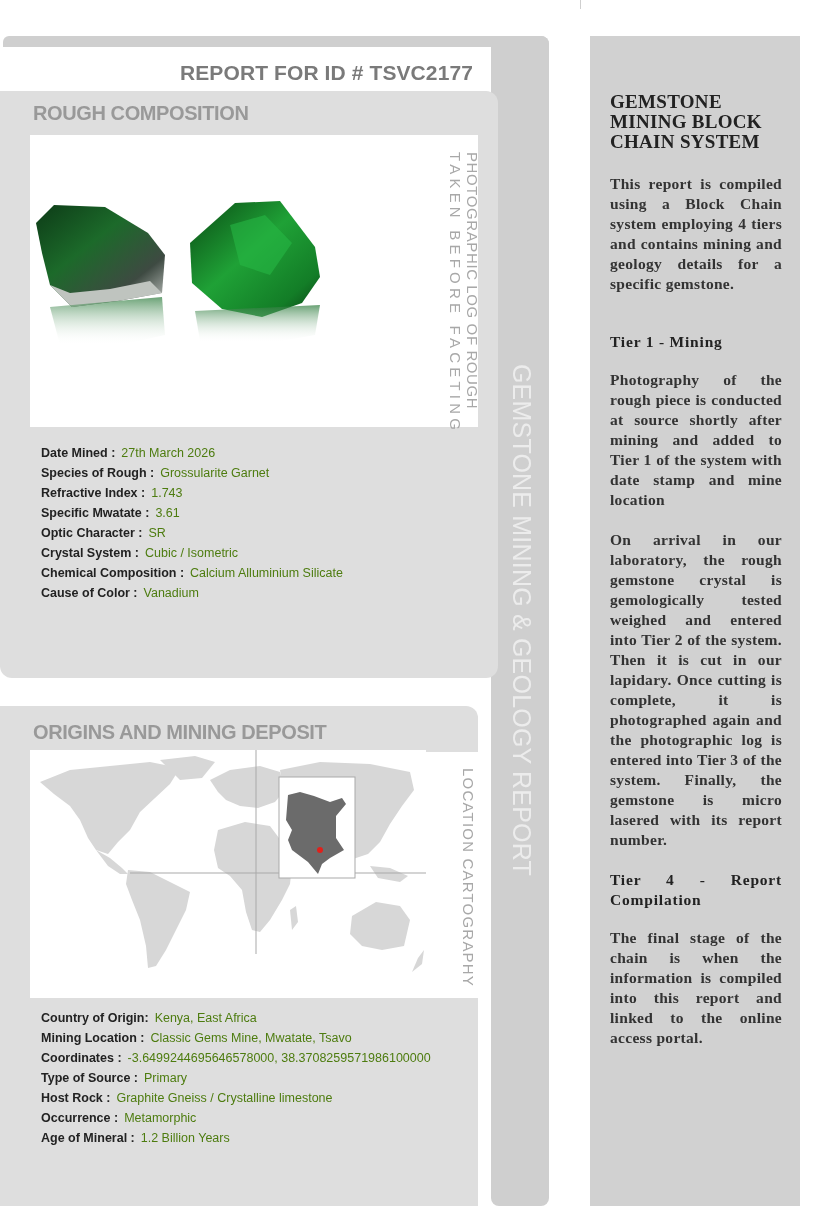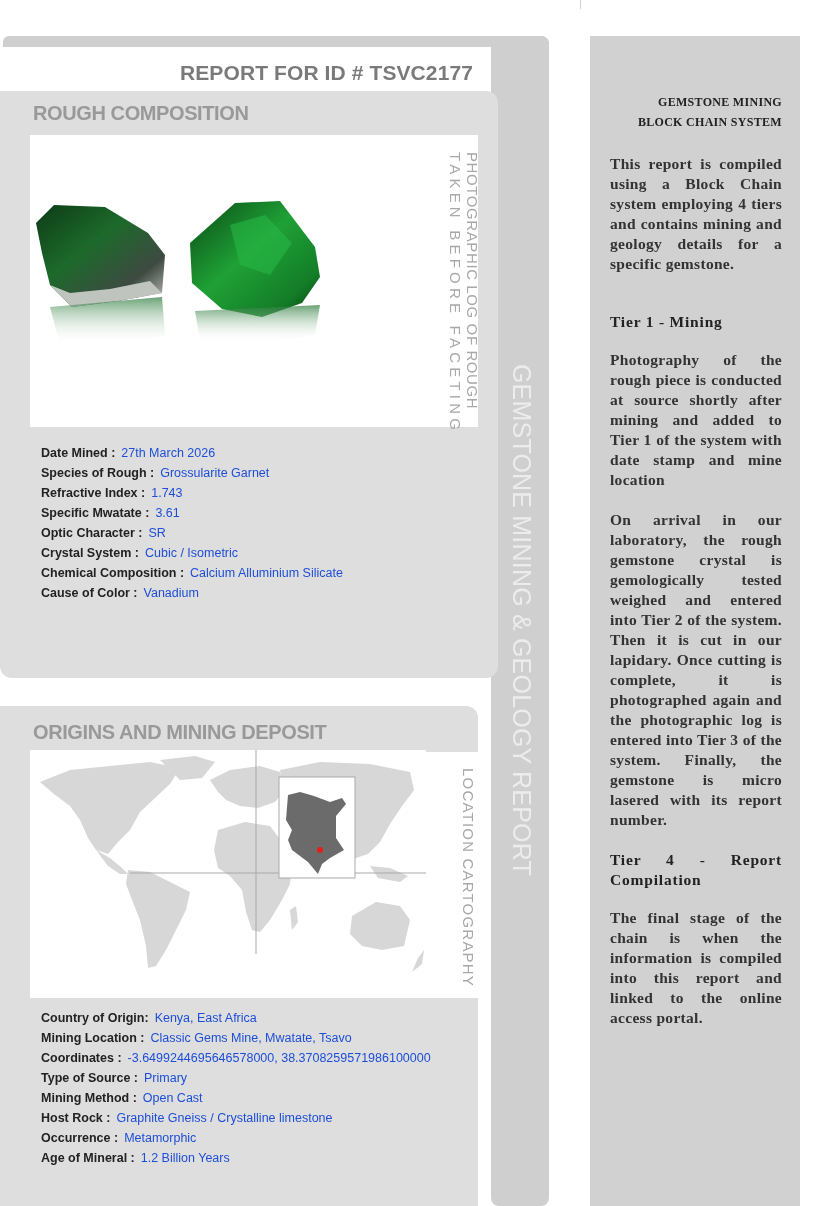--- a/index.html
+++ b/index.html
@@ -26,31 +26,31 @@
     .vlabel.photo { left: 481px; top: 152px; width: 265px; }
     .vlabel .l1 { display: block; letter-spacing: 0.6px; }
     .vlabel .l2 { display: block; letter-spacing: 4.2px; }
     .vlabel.map { left: 477px; top: 768px; letter-spacing: 1.2px; }
 
     .gem { position: absolute; }
 
     .specs { position: absolute; left: 41px; font-size: 12.5px; color: #333; }
     .specs .row { height: 20px; line-height: 20px; white-space: nowrap; }
     .specs .k { font-weight: bold; color: #222; margin-top: 28px; }
-    .specs .v { color: #1d4ed8; margin-left: 6px; }
+    .specs .v { color: #4d7c0f; margin-left: 6px; }
     .specs.rough-specs { top: 443px; }
     .specs.origin-specs { top: 1008px; }
 
     .map-box { position: absolute; left: 30px; top: 750px; width: 396px; height: 248px; background: #ffffff; }
     .map-box-ext { position: absolute; left: 426px; top: 752px; width: 52px; height: 246px; background: #ffffff; }
 
     
     .side { position: absolute; left: 590px; top: 36px; width: 210px; height: 1170px; background: #d1d1d1; }
     .side-inner { position: absolute; left: 20px; top: 56px; width: 172px; font-family: "Liberation Serif", serif; color: #222; }
-    .side h1 { margin: 0 0 22px 0; font-size: 12px; font-weight: bold; text-align: right; line-height: 20px; letter-spacing: 0.3px; }
+    .side h1 { margin: 0 0 22px 0; font-size: 19px; font-weight: bold; text-align: left; line-height: 20px; letter-spacing: 0.3px; }
     .side h2 { margin: 0 0 18px 0; font-size: 15.5px; font-weight: bold; line-height: 20px; text-align: justify; text-align-last: left; letter-spacing: 0.8px; }
     .side p { margin: 0 0 20px 0; font-size: 15.5px; line-height: 20px; text-align: justify; color: #333; letter-spacing: 0.3px; font-weight: bold; }
     .side p.intro { margin-bottom: 38px; }
   </style>
 </head>
 <body>
 
 <div class="top-tick"></div>
 
 <div class="frame-top"></div>
@@ -148,21 +148,20 @@
   </svg>
 </div>
 <div class="map-box-ext"></div>
 <div class="vlabel map">LOCATION CARTOGRAPHY</div>
 
 <div class="specs origin-specs">
   <div class="row"><span class="k">Country of Origin:</span><span class="v">Kenya, East Africa</span></div>
   <div class="row"><span class="k">Mining Location :</span><span class="v">Classic Gems Mine, Mwatate, Tsavo</span></div>
   <div class="row"><span class="k">Coordinates :</span><span class="v">-3.6499244695646578000,  38.3708259571986100000</span></div>
   <div class="row"><span class="k">Type of Source :</span><span class="v">Primary</span></div>
-  <div class="row"><span class="k">Mining Method :</span><span class="v">Open Cast</span></div>
   <div class="row"><span class="k">Host Rock :</span><span class="v">Graphite Gneiss / Crystalline limestone</span></div>
   <div class="row"><span class="k">Occurrence :</span><span class="v">Metamorphic</span></div>
   <div class="row"><span class="k">Age of Mineral :</span><span class="v">1.2 Billion Years</span></div>
 </div>
 
 <div class="side">
   <div class="side-inner">
     <h1>GEMSTONE MINING BLOCK CHAIN SYSTEM</h1>
     <p class="intro">This report is compiled using a Block Chain system employing 4 tiers and contains mining and geology details for a specific gemstone.</p>
     <h2>Tier 1 - Mining</h2>

